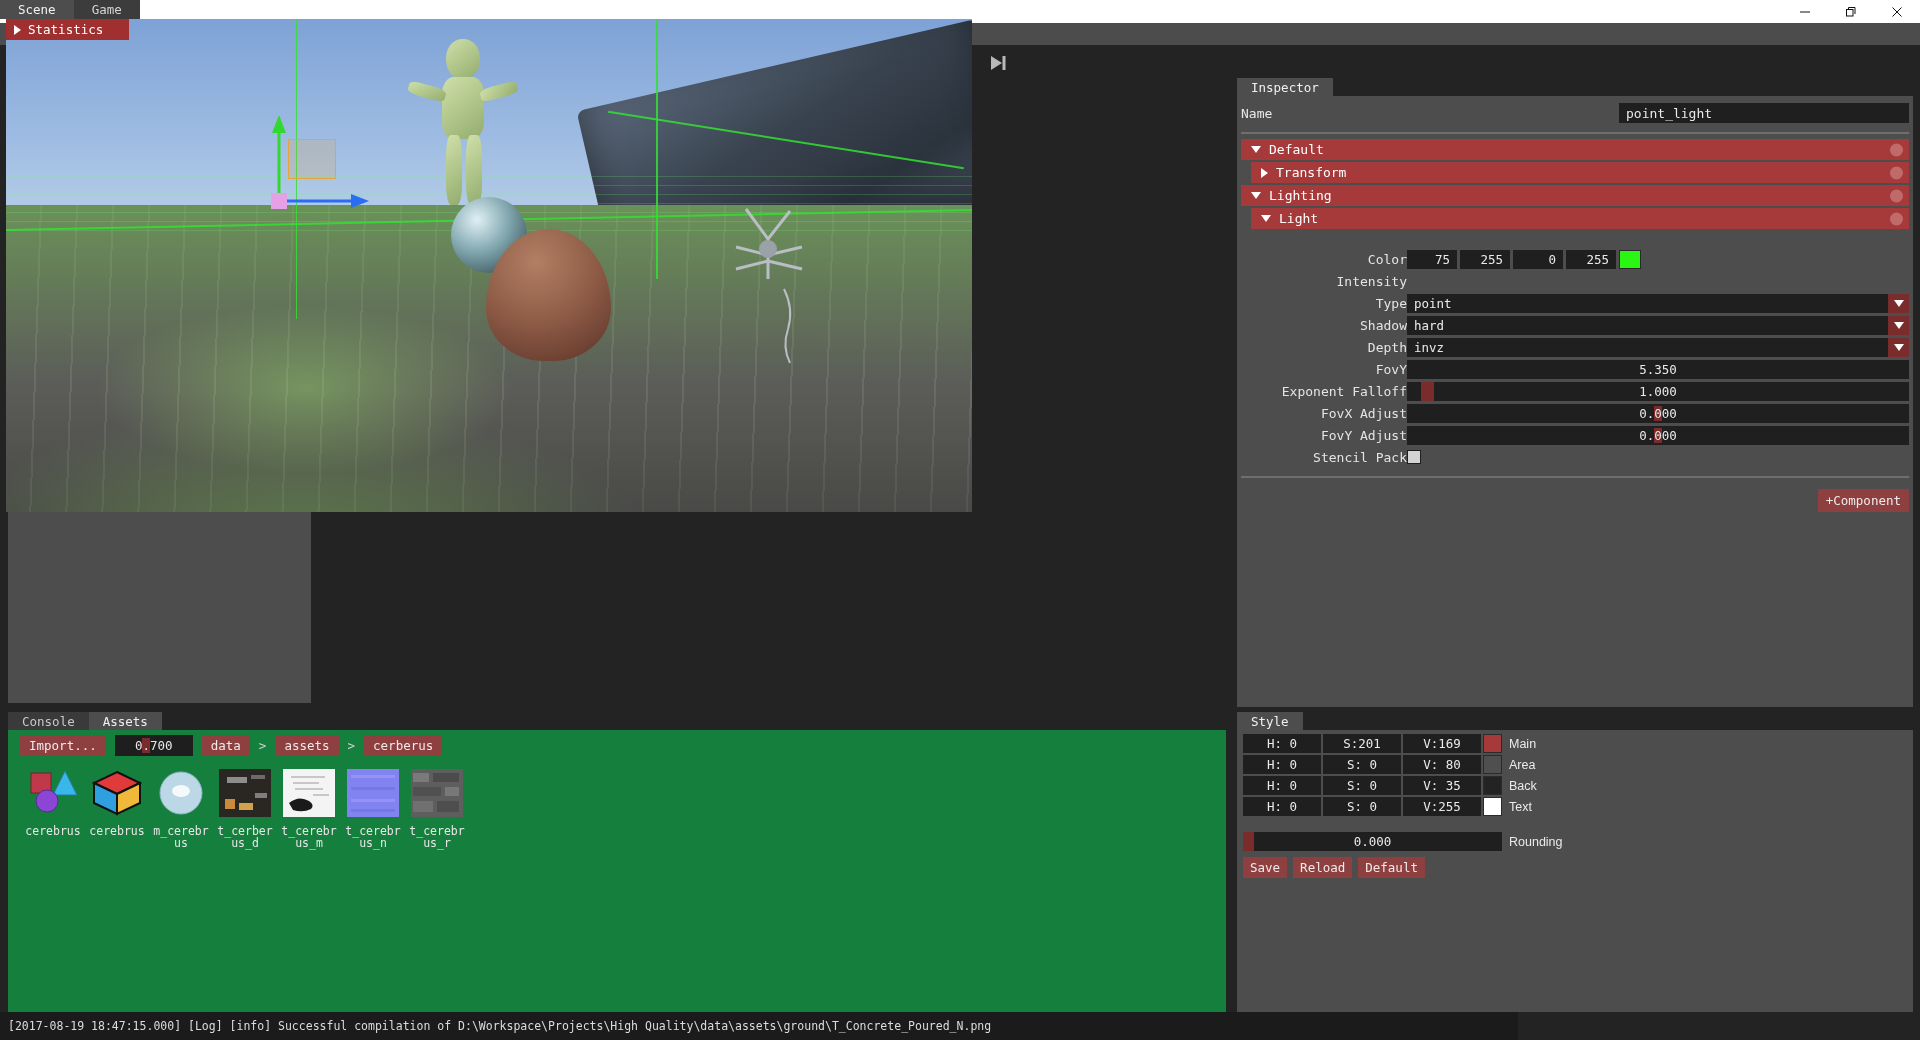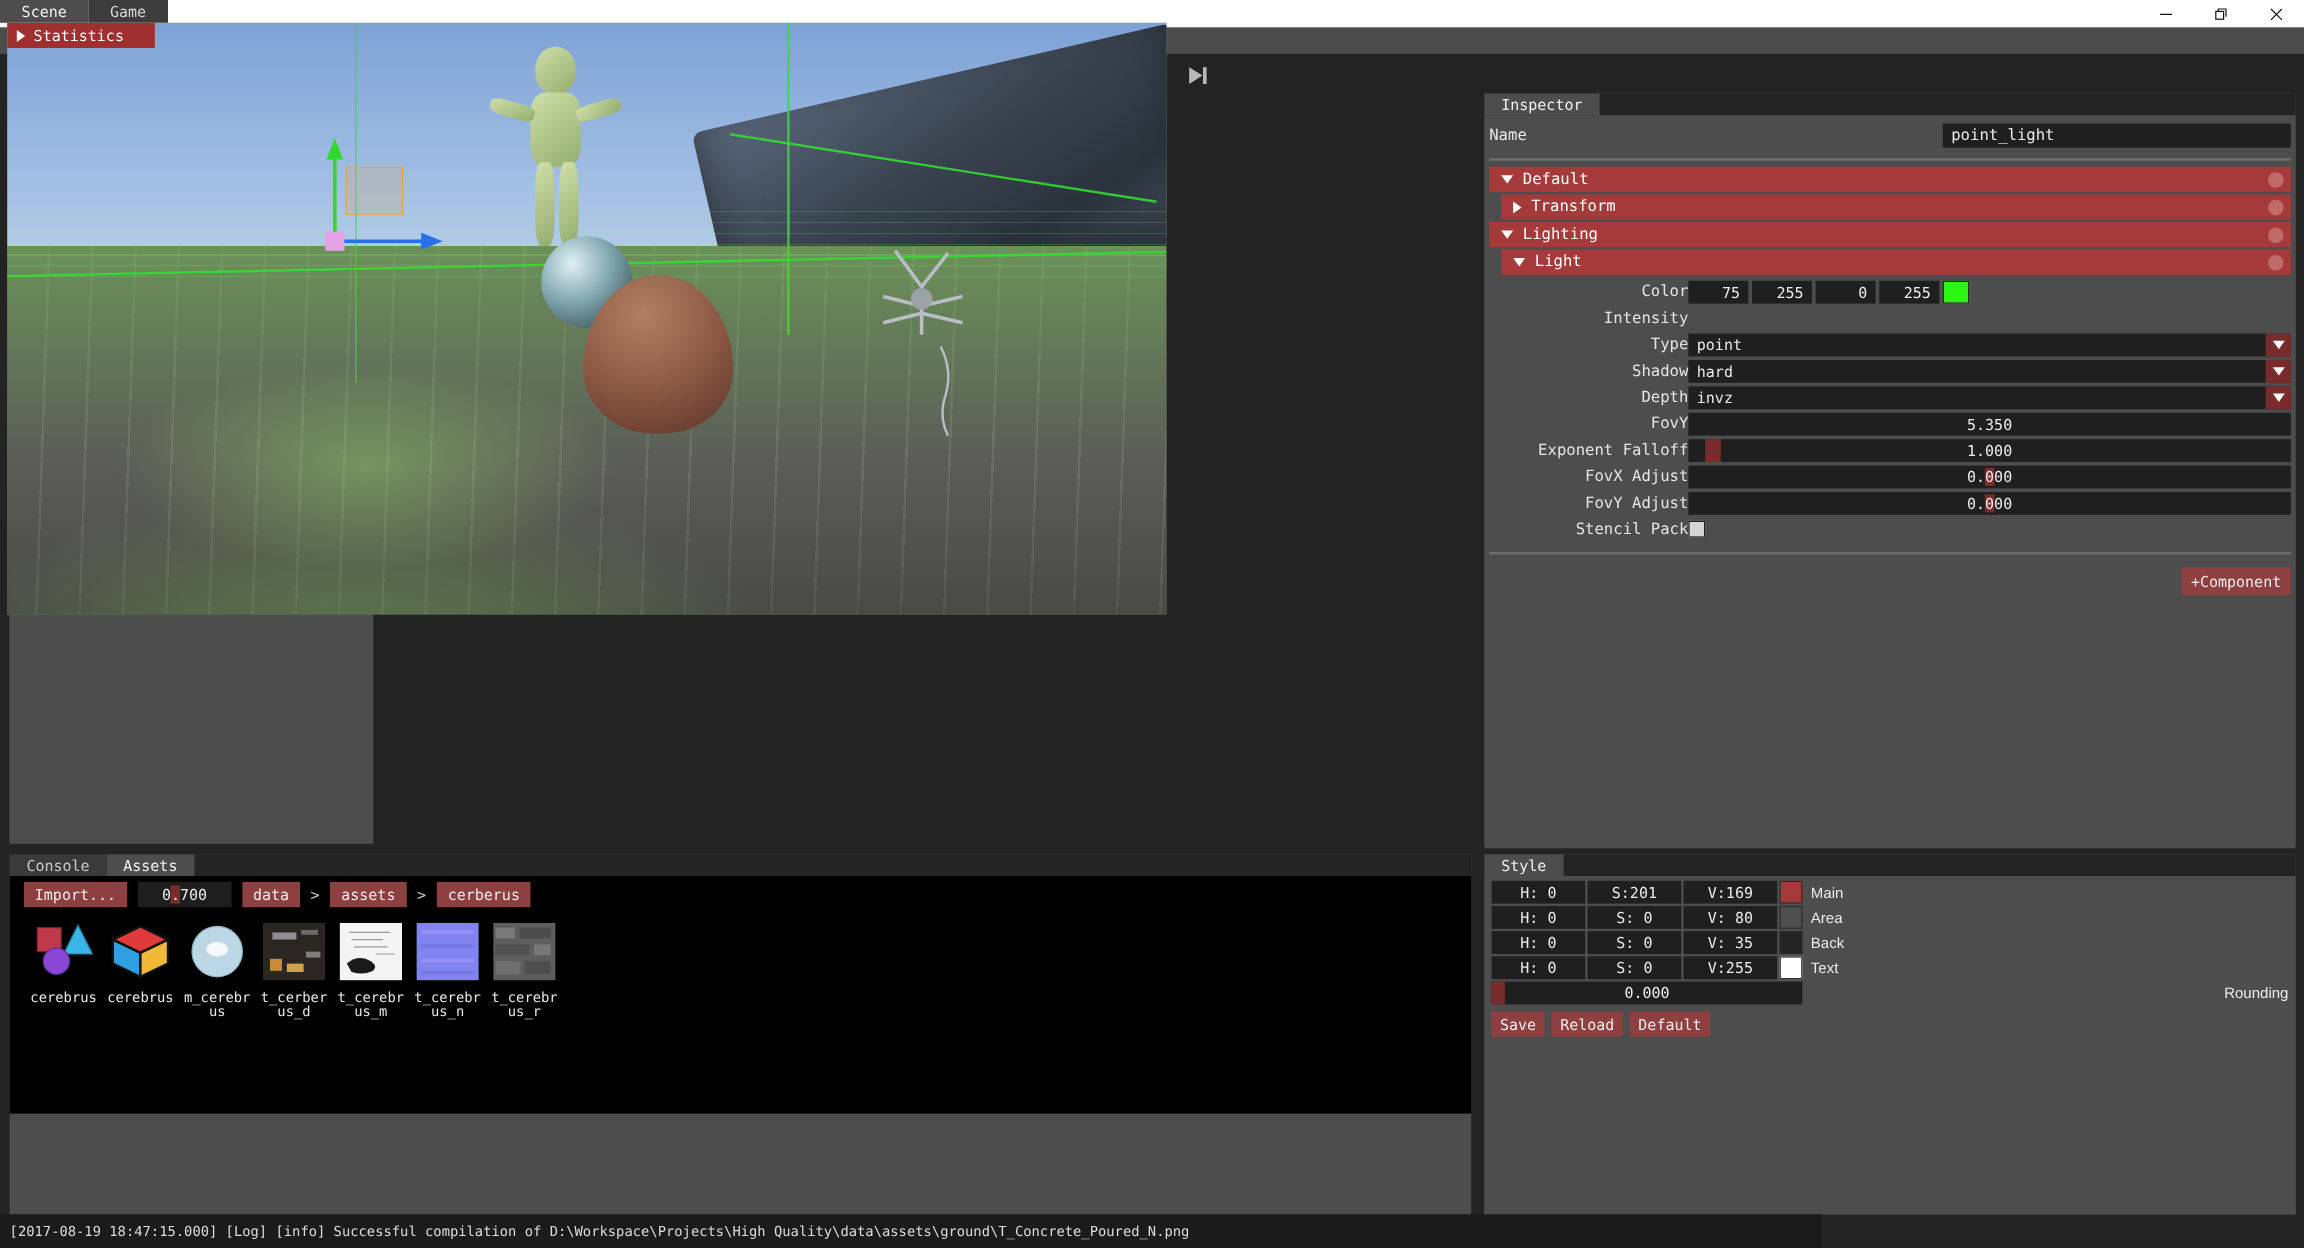--- a/index.html
+++ b/index.html
@@ -158,21 +158,21 @@
   }
   .gizmo { position: absolute; left: 255px; top: 90px; width: 110px; height: 110px; }
   .chain { position: absolute; left: 700px; top: 180px; width: 140px; height: 190px; }
   .selbox {
     position: absolute; left: 282px; top: 120px; width: 48px; height: 40px;
     border: 1.5px solid #e8a33a; background: rgba(232,163,58,0.18);
   }
 
   
   #assets { left: 8px; top: 712px; width: 1218px; height: 300px; }
-  #assets .body { height: 198px; background: #000000; position: relative; }
+  #assets .body { height: 282px; background: #15803d; position: relative; }
   .assets-bar { height: 30px; display: flex; align-items: center; gap: 9px; padding: 4px 12px; }
   .abtn {
     background: #8e4040; color: #f0eaea; font-size: 12.5px; padding: 4px 9px; line-height: 13px;
   }
   .numfield {
     background: #1e1e1e; color: #e8e8e8; font-size: 12.5px; width: 78px; height: 21px;
     display: flex; align-items: center; justify-content: center; position: relative;
   }
   .numfield .hl { background: #7a2b2b; }
   .crumbsep { color: #cfcfcf; font-size: 12.5px; }
@@ -241,21 +241,21 @@
   
   #stylepanel { left: 1237px; top: 712px; width: 676px; height: 300px; }
   #stylepanel .body { height: 282px; background: #4d4d4d; padding: 4px 6px 0 6px; }
   .srow { display: flex; align-items: center; gap: 2px; margin-bottom: 2px; }
   .scell {
     background: #1f1f1f; color: #eaeaea; font-size: 12.5px; height: 19px; width: 78px;
     display: flex; align-items: center; justify-content: center;
   }
   .sswatch { width: 19px; height: 19px; border: 1px solid #2b2b2b; }
   .slabel { font-family: "Liberation Sans", sans-serif; font-size: 12.5px; color: #eaeaea; margin-left: 5px; }
-  .roundrow { display: flex; align-items: center; gap: 2px; margin-top: 2px; justify-content: space-between; }
+  .roundrow { display: flex; align-items: center; gap: 2px; margin-top: 16px; }
   .roundslider {
     background: #1f1f1f; height: 19px; width: 259px; position: relative;
     display: flex; align-items: center; justify-content: center; color: #eaeaea; font-size: 12.5px;
   }
   .roundslider .knob { position: absolute; left: 0; top: 0; width: 11px; height: 19px; background: #7a2b2b; }
   .sbtns { display: flex; gap: 6px; margin-top: 6px; }
   .sbtn { background: #8e4040; color: #f0eaea; font-size: 12.5px; padding: 3px 7px; }
 
   
   .statusbar {
@@ -630,21 +630,21 @@
       <span class="tri-d"></span>
       <span>Lighting</span>
       <span class="dot"></span>
     </div>
     <div class="sec l2">
       <span class="tri-d"></span>
       <span>Light</span>
       <span class="dot"></span>
     </div>
 
-    <div class="prow" style="margin-top:3px;">
+    <div class="prow" style="margin-top:19px;">
       <span class="plabel">Color</span>
       <span class="pval" id="color-channels">
           <span class="colbox">75</span>
           <span class="colbox">255</span>
           <span class="colbox">0</span>
           <span class="colbox">255</span>
           <span class="swatch" style="background: rgb(43, 245, 19);"></span>
         </span>
     </div>
 

